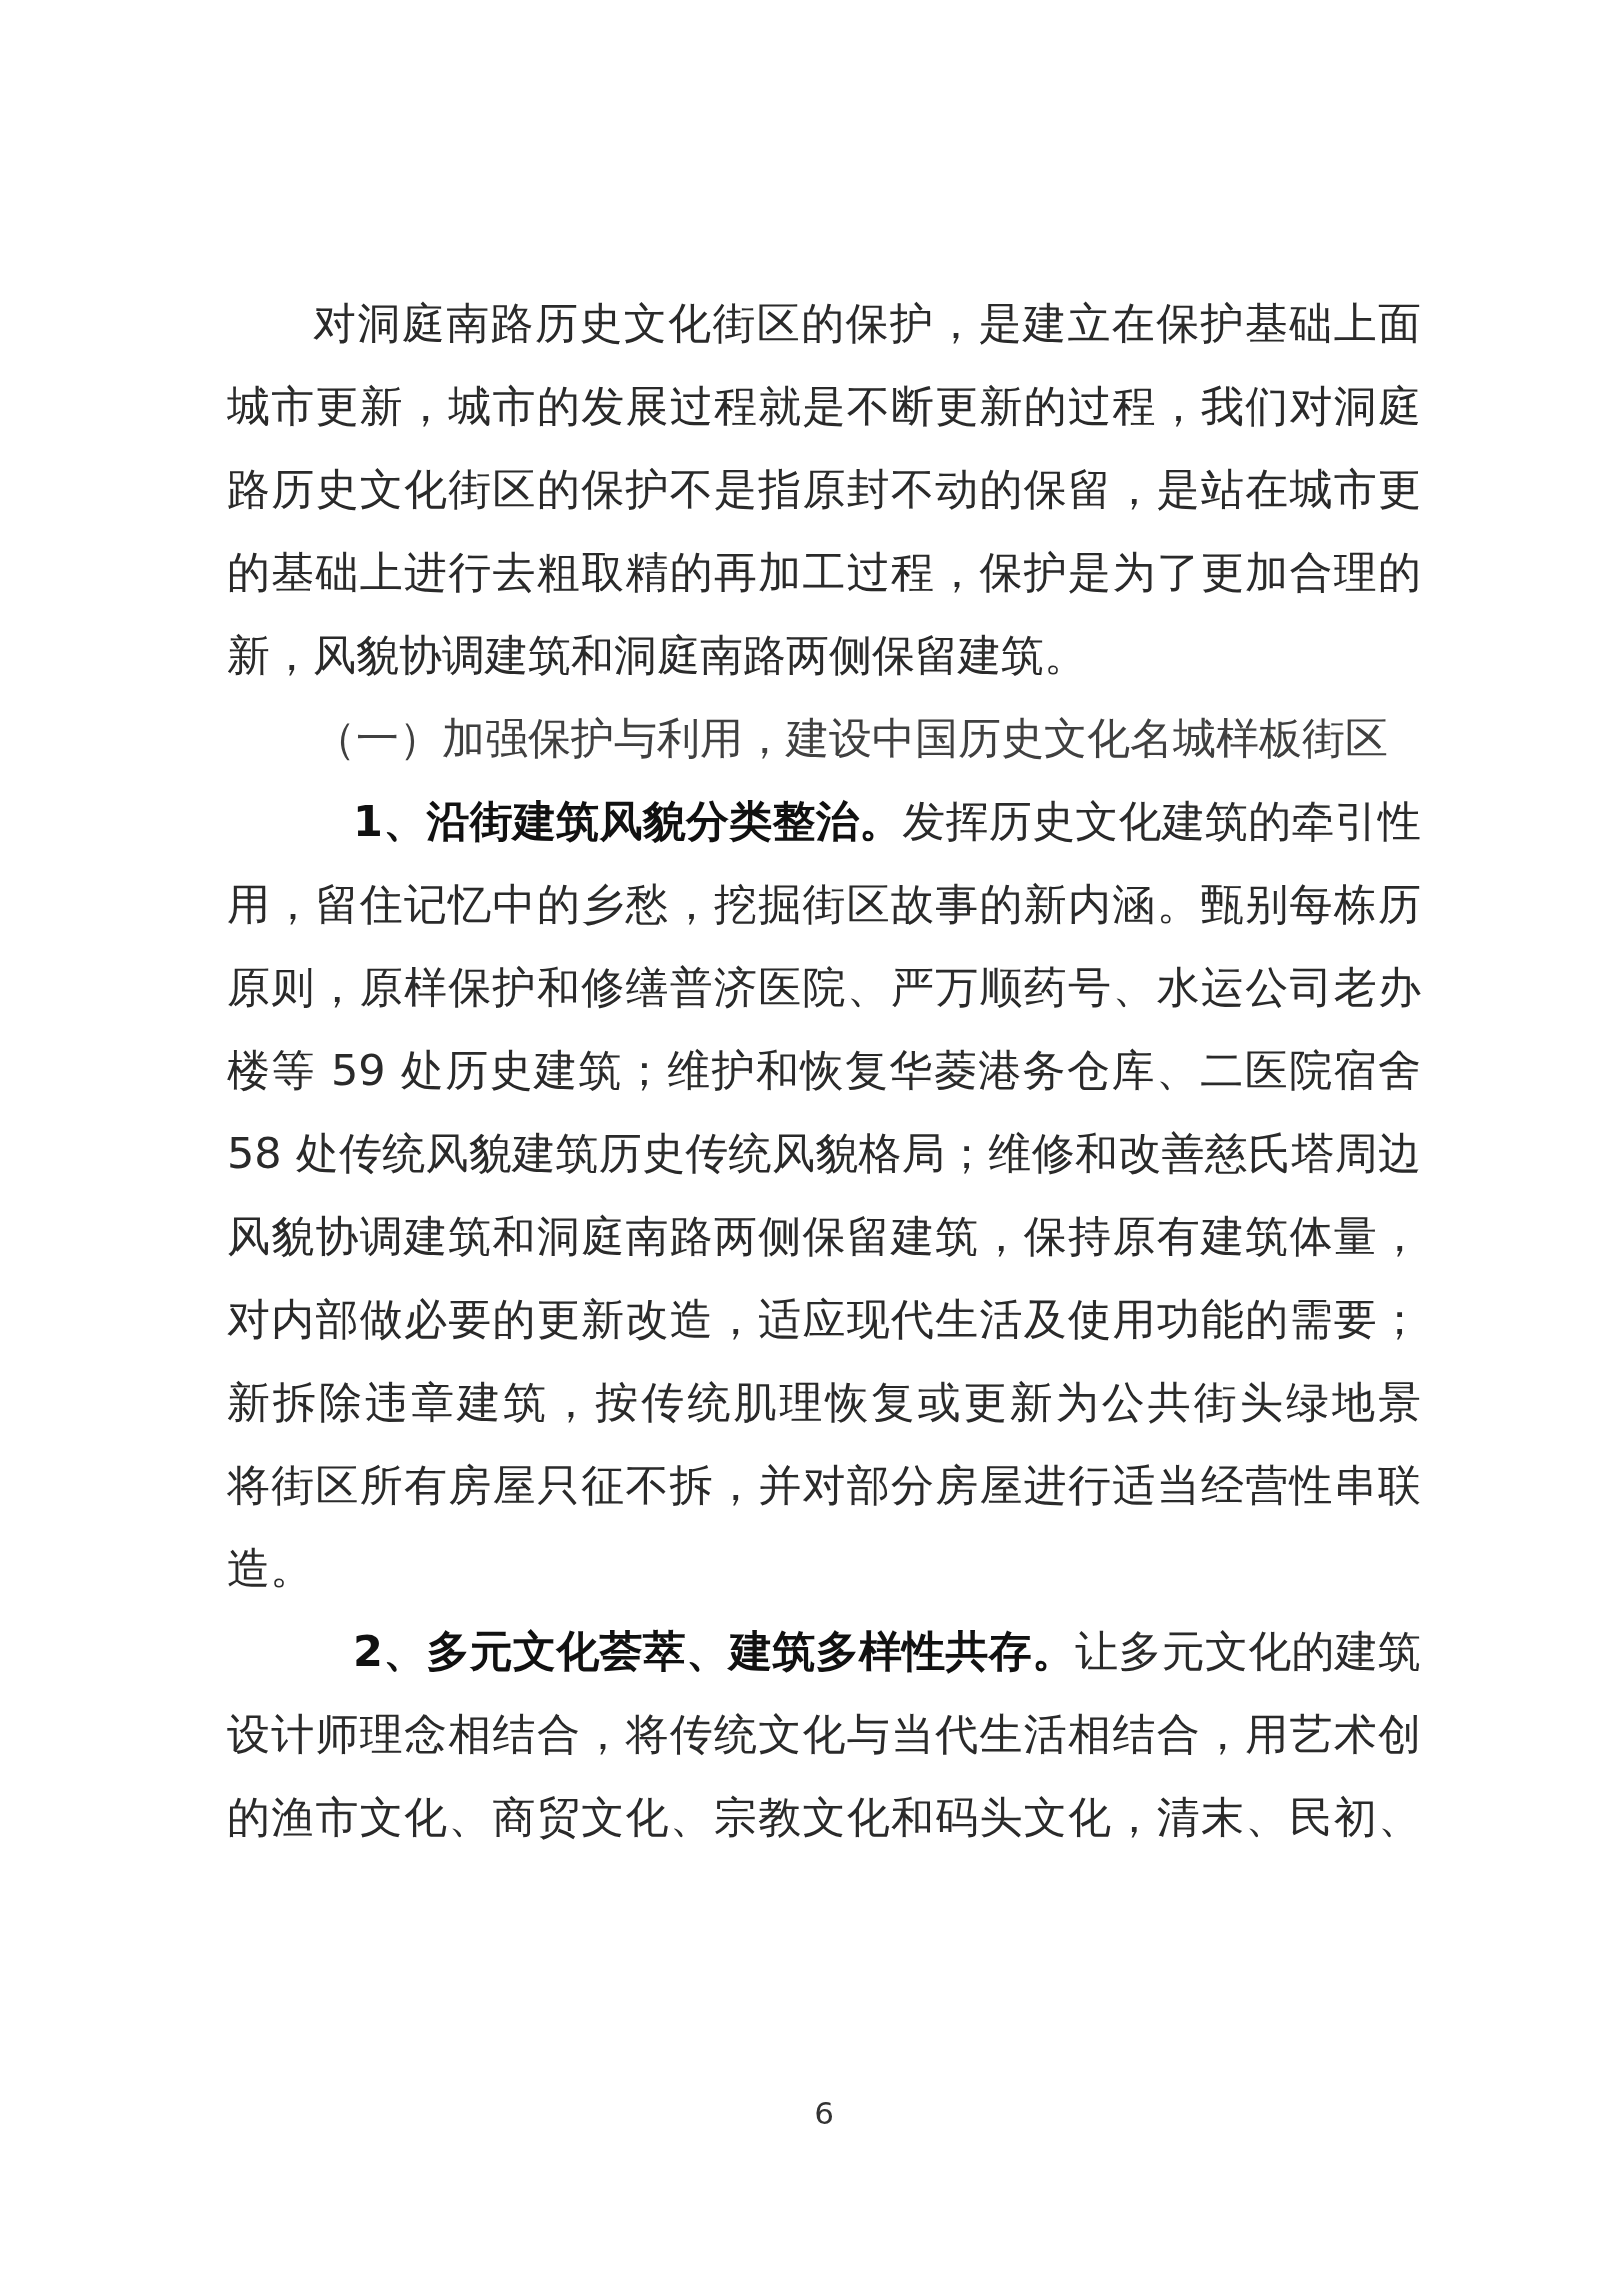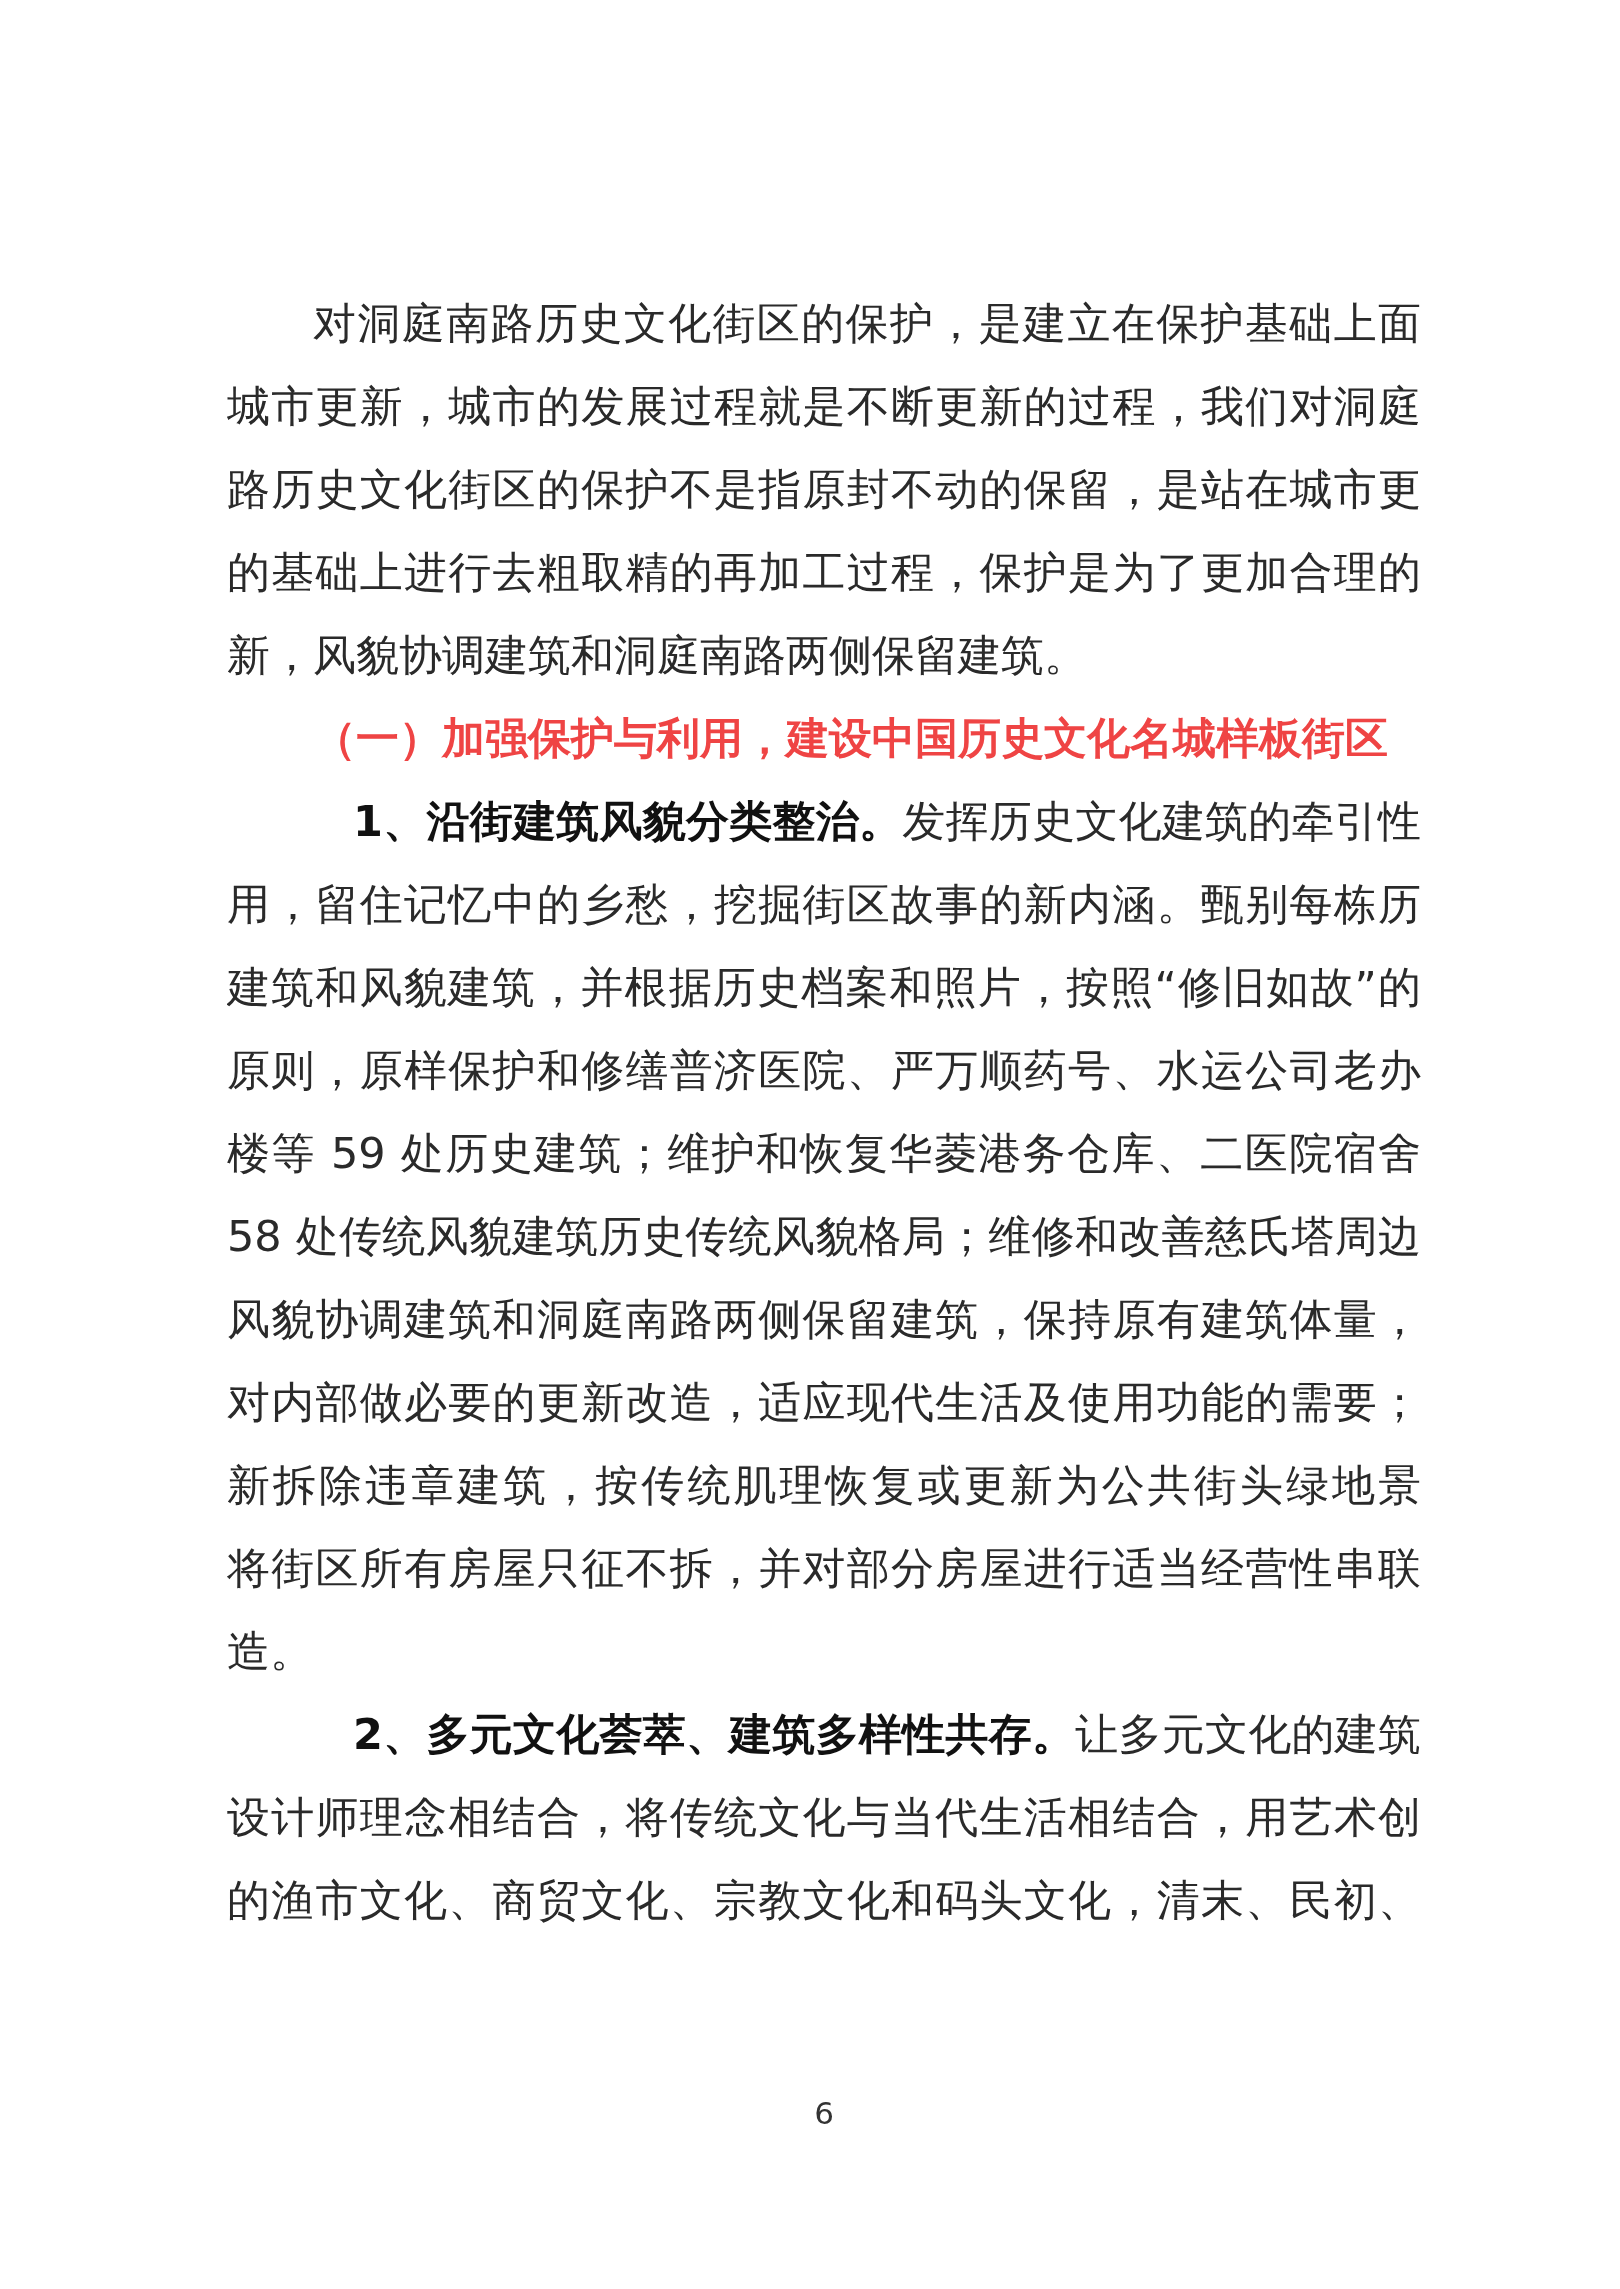--- a/index.html
+++ b/index.html
@@ -41,22 +41,22 @@
   .line.fill.indent {
     padding-left: 86px;
     width: 1108px;
   }
   .b {
     font-weight: 700;
     color: #111111;
     margin-left: 40px;
   }
   .heading {
-    font-weight: 700;
-    color: #ef4444;
+    font-weight: 400;
+    color: #404040;
   }
   .page-number {
     position: absolute;
     left: 227px;
     top: 2094px;
     width: 1194px;
     text-align: center;
     font-size: 31px;
     color: #333333;
     line-height: 39px;
@@ -68,21 +68,20 @@
 <div class="page">
   <div class="content">
     <div class="line indent fill"><span>对洞庭南路历史文化街区的保护，是建立在保护基础上面的</span></div>
     <div class="line fill"><span>城市更新，城市的发展过程就是不断更新的过程，我们对洞庭南</span></div>
     <div class="line fill"><span>路历史文化街区的保护不是指原封不动的保留，是站在城市更新</span></div>
     <div class="line fill"><span>的基础上进行去粗取精的再加工过程，保护是为了更加合理的更</span></div>
     <div class="line"><span>新，风貌协调建筑和洞庭南路两侧保留建筑。</span></div>
     <div class="line indent heading"><span>（一）加强保护与利用，建设中国历史文化名城样板街区</span></div>
     <div class="line indent fill"><span class="b">1、沿街建筑风貌分类整治。</span><span>发挥历史文化建筑的牵引性作</span></div>
     <div class="line fill"><span>用，留住记忆中的乡愁，挖掘街区故事的新内涵。甄别每栋历史</span></div>
-    <div class="line fill"><span>建筑和风貌建筑，并根据历史档案和照片，按照“修旧如故”的</span></div>
     <div class="line fill"><span>原则，原样保护和修缮普济医院、严万顺药号、水运公司老办公</span></div>
     <div class="line fill"><span>楼等 59 处历史建筑；维护和恢复华菱港务仓库、二医院宿舍等</span></div>
     <div class="line fill"><span>58 处传统风貌建筑历史传统风貌格局；维修和改善慈氏塔周边</span></div>
     <div class="line fill"><span>风貌协调建筑和洞庭南路两侧保留建筑，保持原有建筑体量，并</span></div>
     <div class="line fill"><span>对内部做必要的更新改造，适应现代生活及使用功能的需要；更</span></div>
     <div class="line fill"><span>新拆除违章建筑，按传统肌理恢复或更新为公共街头绿地景观。</span></div>
     <div class="line fill"><span>将街区所有房屋只征不拆，并对部分房屋进行适当经营性串联改</span></div>
     <div class="line"><span>造。</span></div>
     <div class="line indent fill"><span class="b">2、多元文化荟萃、建筑多样性共存。</span><span>让多元文化的建筑与</span></div>
     <div class="line fill"><span>设计师理念相结合，将传统文化与当代生活相结合，用艺术创新</span></div>

